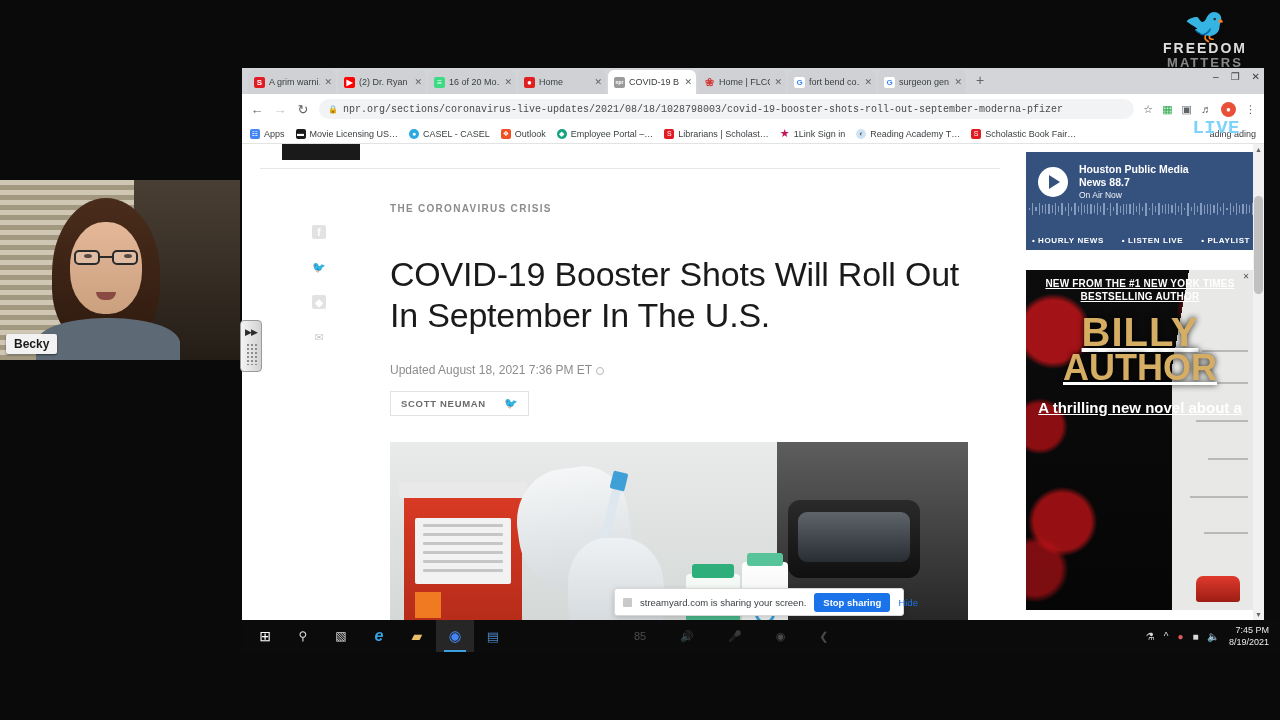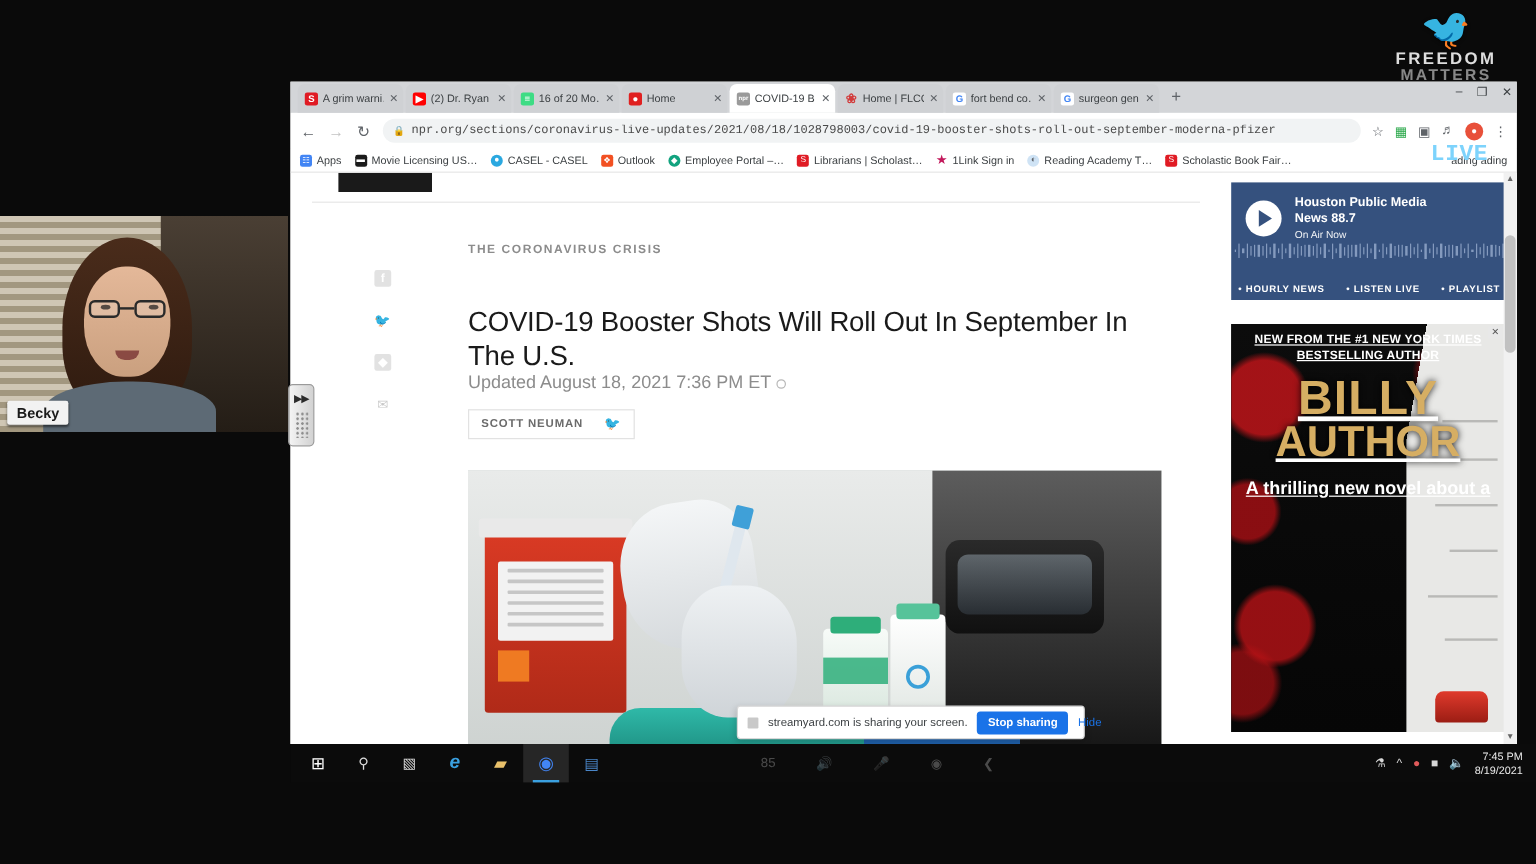--- a/index.html
+++ b/index.html
@@ -114,22 +114,22 @@
   .hrule { height:1px; background:#e6e6e6; margin:0 18px; }
 
   #article { padding:34px 0 0 0; position:relative; }
   #share { position:absolute; left:70px; top:56px; display:flex; flex-direction:column; gap:21px; }
   .share-ic { width:14px; height:14px; color:#c9c9c9; display:flex; align-items:center;
               justify-content:center; font-size:11px; cursor:pointer; }
   .share-ic.box { border:0; background:#e2e2e2; color:#fff; border-radius:2px; font-weight:bold; font-size:10px; }
 
   #artbody { margin-left:148px; max-width:590px; }
   #kicker { font-size:10px; letter-spacing:1.3px; color:#8c8c8c; font-weight:bold; margin-bottom:12px; }
-  #headline { font-size:23px; line-height:1.22; color:#1a1a1a; font-weight:normal; letter-spacing:-.2px;margin-top:40px; }
-  #updated { font-size:15px; color:#8c8c8c; margin-top:0; }
+  #headline { font-size:34px; line-height:1.22; color:#1a1a1a; font-weight:normal; letter-spacing:-.2px;margin-top:40px; }
+  #updated { font-size:12px; color:#8c8c8c; margin-top:26px; }
   #updated .clock { display:inline-block; width:8px; height:8px; border:1px solid #b8b8b8;
                     border-radius:50%; margin-left:4px; vertical-align:-1px; }
   #byline { display:inline-flex; align-items:center; gap:18px; margin-top:14px; border:1px solid #e2e2e2;
             padding:5px 10px; cursor:pointer; }
   #byline .name { font-size:9.5px; letter-spacing:.7px; color:#6b6b6b; font-weight:bold; }
   #byline .bird { color:#9fd2f0; font-size:11px; }
 
   
   #photo { margin-top:26px; margin-left:148px; width:578px; height:240px; position:relative;
            overflow:hidden; background:#cfd4d2; }

